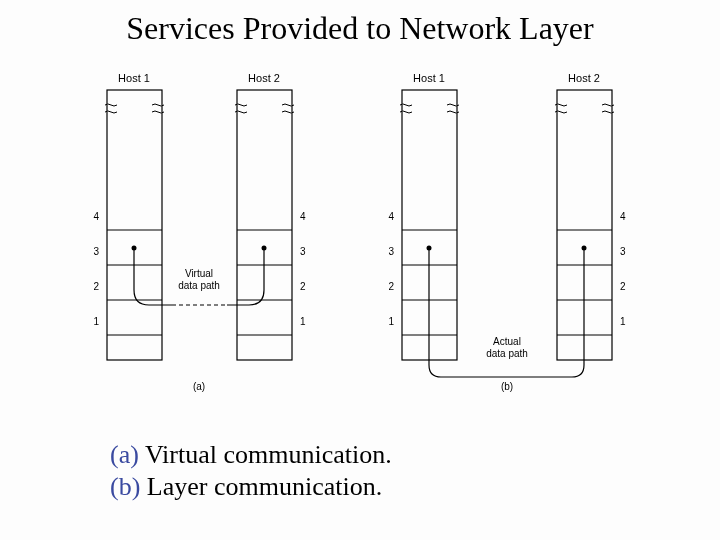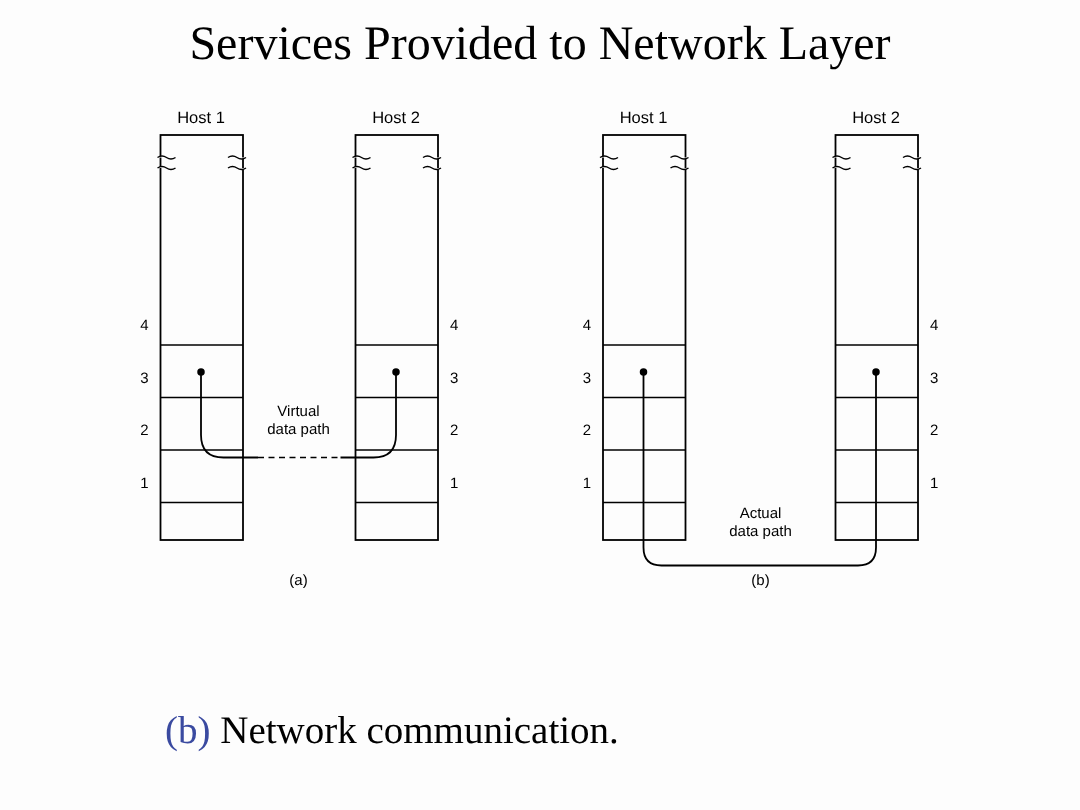--- a/index.html
+++ b/index.html
@@ -154,17 +154,20 @@
         <path class="solid-path" d="M357,178 L357,295 Q357,307 369,307 L500,307 Q512,307 512,295 L512,178"></path>
         <text class="path-label" x="435" y="275" text-anchor="middle">Actual</text>
         <text class="path-label" x="435" y="287" text-anchor="middle">data path</text>
 
         <text class="sub-label" x="435" y="320" text-anchor="middle">(b)</text>
       </g>
 
     </svg>
   </div>
 
+  <div class="caption a">
+    <span class="bullet-a">(a) </span><span>Virtual communication.</span>
+  </div>
   <div class="caption b">
-    <span class="bullet-b">(b) </span><span>Network communication.</span>
+    <span class="bullet-b">(b) </span><span>Layer communication.</span>
   </div>
 
 </div>
 
 </body></html>

